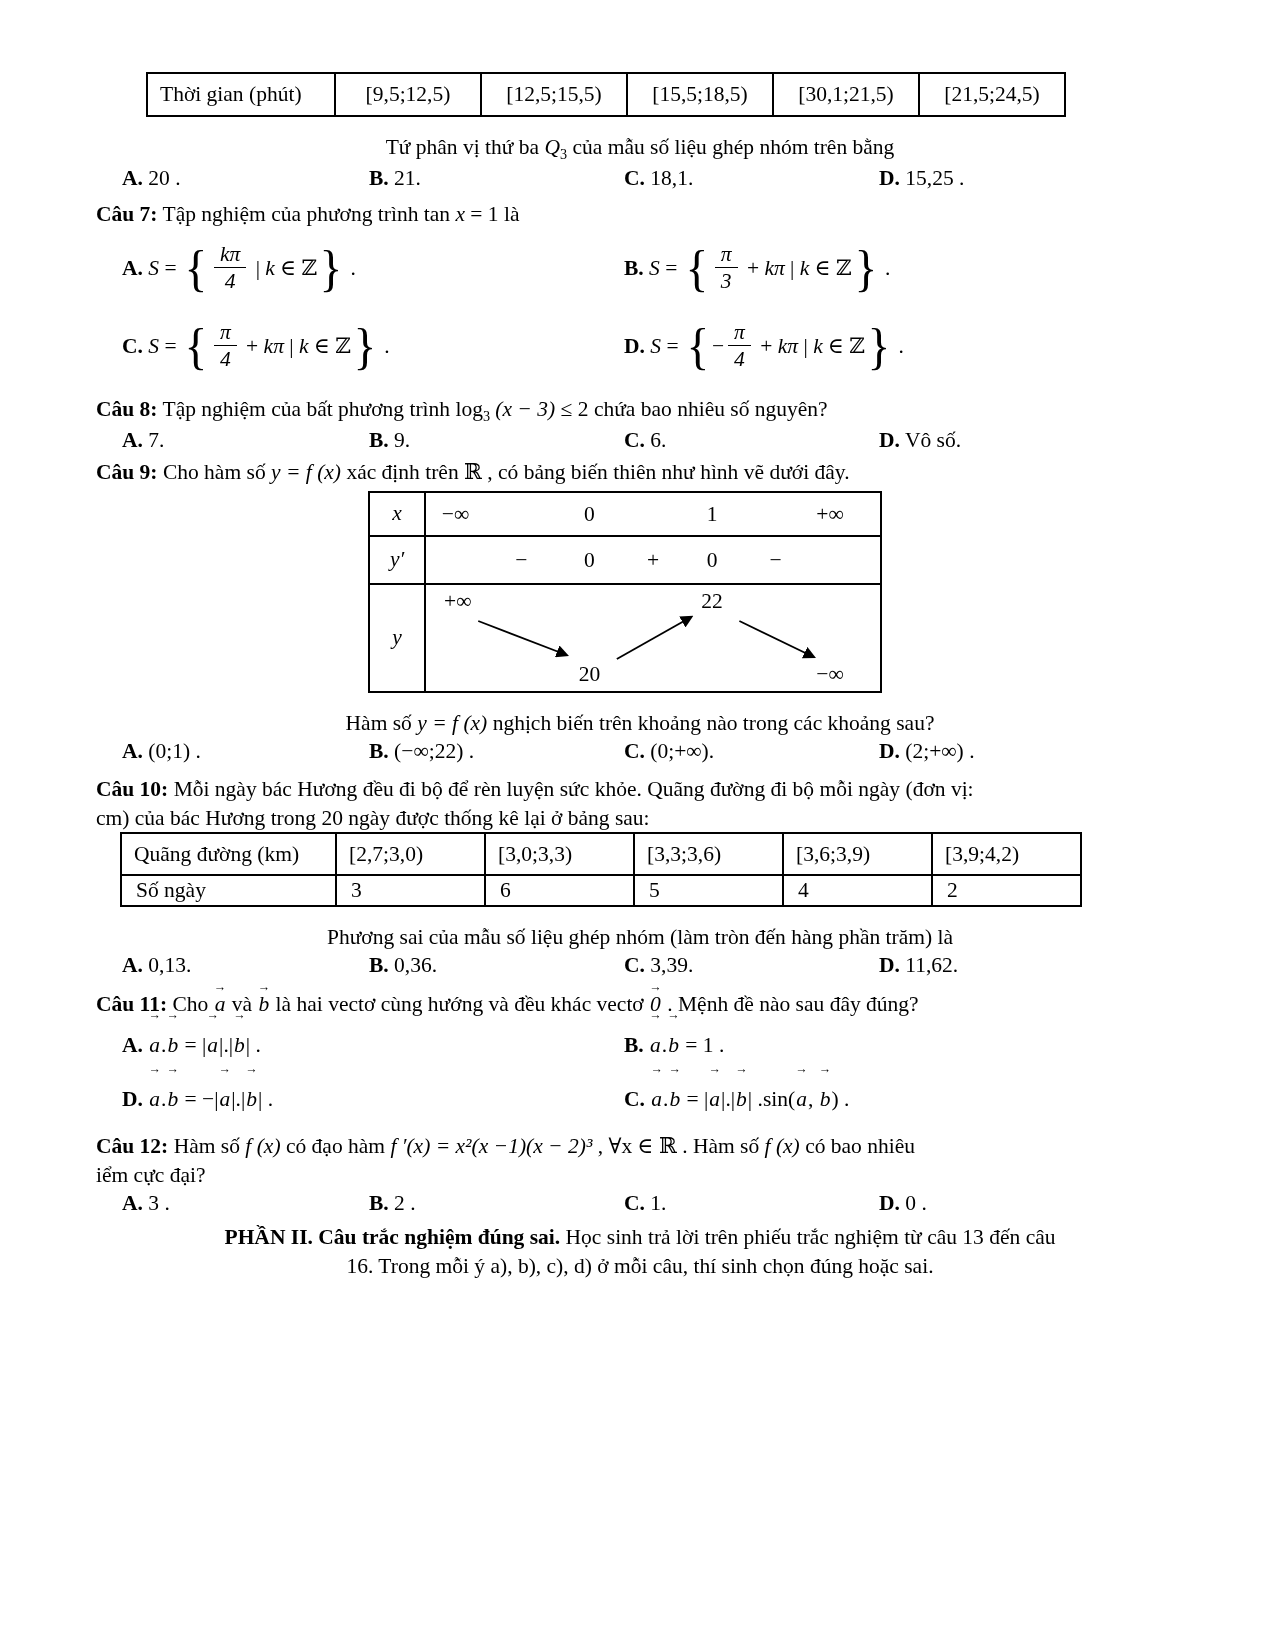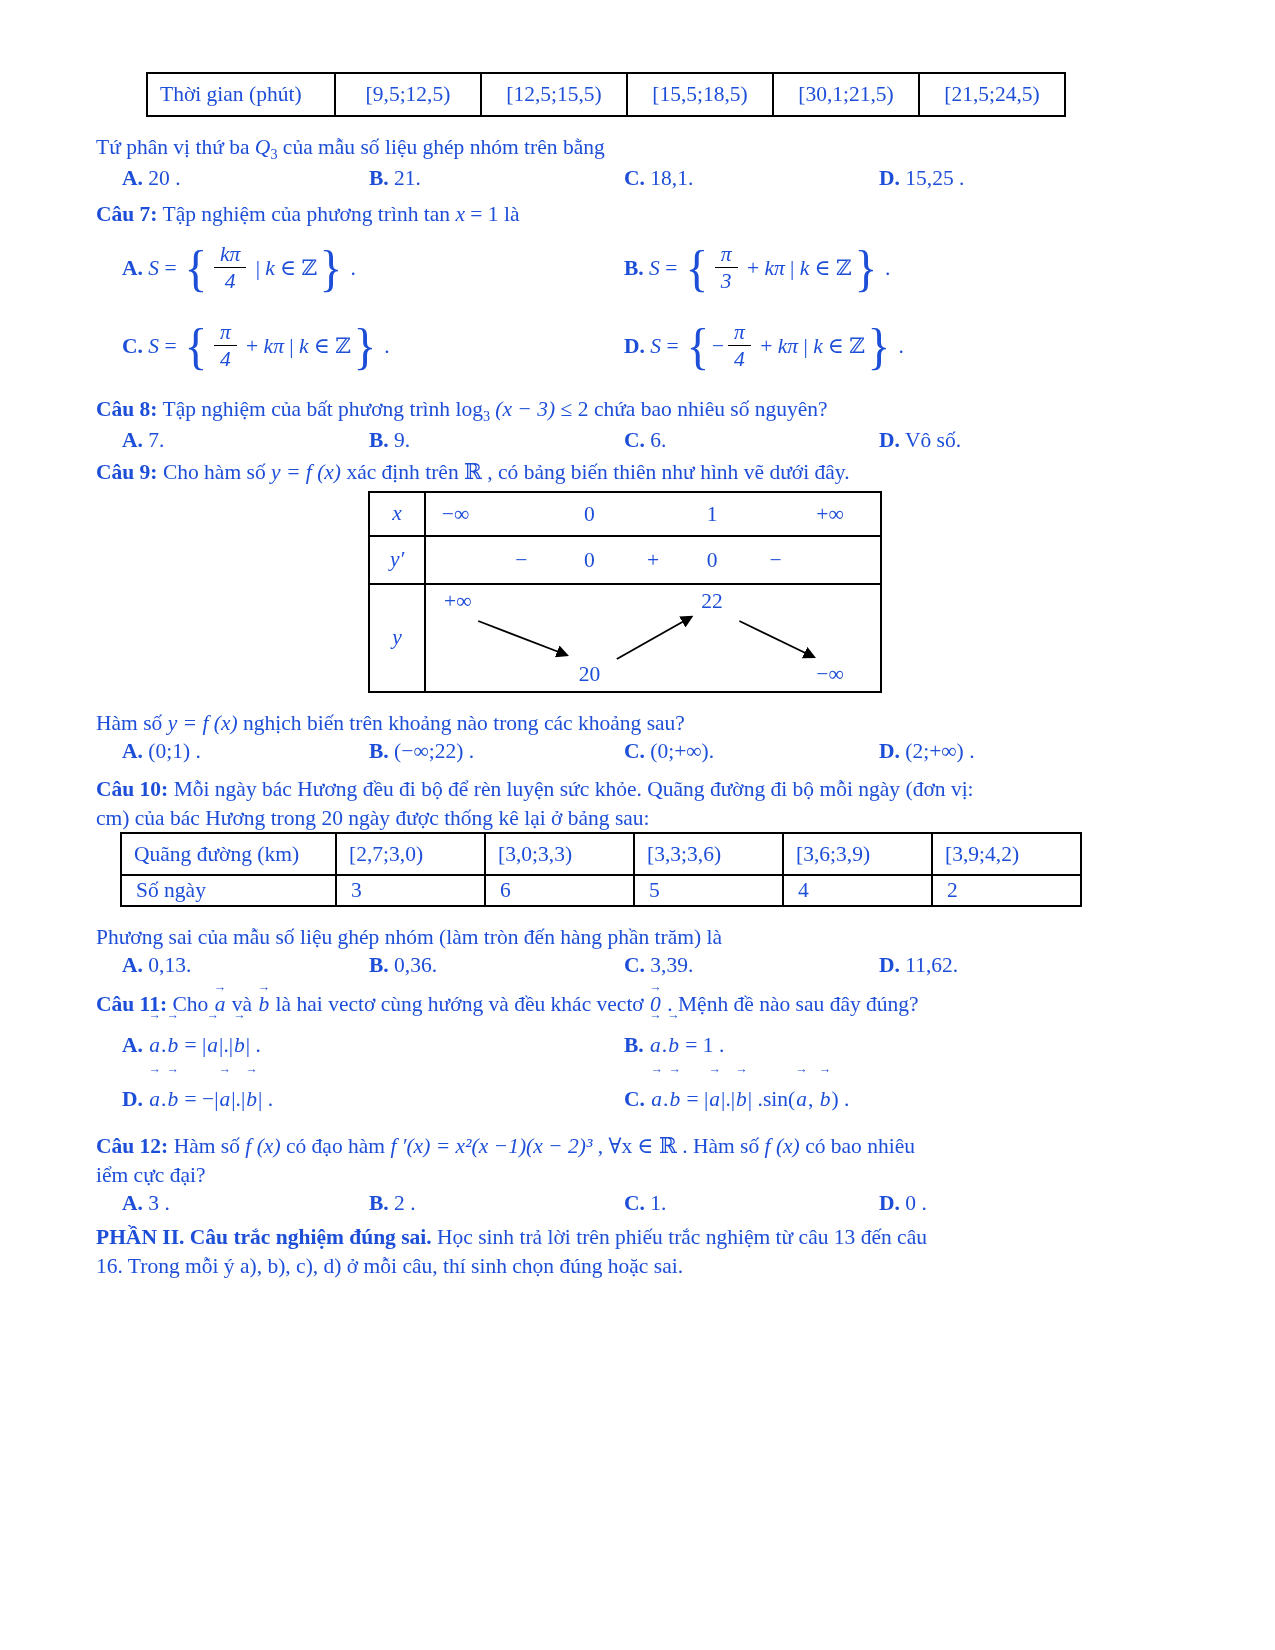--- a/index.html
+++ b/index.html
@@ -1,24 +1,24 @@
 <!DOCTYPE html>
 <html><head>
 <meta charset="utf-8">
 <style>
   * { box-sizing: border-box; }
   html, body { margin: 0; padding: 0; background: #ffffff; }
   .page {
     position: relative; width: 1275px; height: 1650px; background: #ffffff;
     font-family: "Liberation Serif", "DejaVu Serif", serif;
-    font-size: 21.5px; color: #1d4ed8; overflow: hidden;
+    font-size: 21.5px; color: #000000; overflow: hidden;
   }
   .content { position: absolute; left: 96px; top: 72px; width: 1088px; }
   p.line { margin: 0; line-height: 1.32; }
-  .indent { margin-left: 26px; }
+  .indent { margin-left: 26px; text-align: center; }
   .bold { font-weight: bold; }
   .it { font-style: italic; }
   .subs { font-size: 0.66em; vertical-align: sub; }
   .vec { font-style: italic; position: relative; display: inline-block; padding: 0 1px; }
   .vec::after { content: "→"; position: absolute; left: 50%; top: -0.72em;
     transform: translateX(-50%); font-size: 0.58em; font-style: normal; line-height: 1; }
   .frac { display: inline-flex; flex-direction: column; align-items: center;
     vertical-align: middle; font-style: italic; margin: 0 4px; position: relative; top: -2px; }
   .frac .fn { border-bottom: 1.6px solid #000; padding: 0 6px 1px; line-height: 1.15; }
   .frac .fd { padding-top: 1px; line-height: 1.15; }

